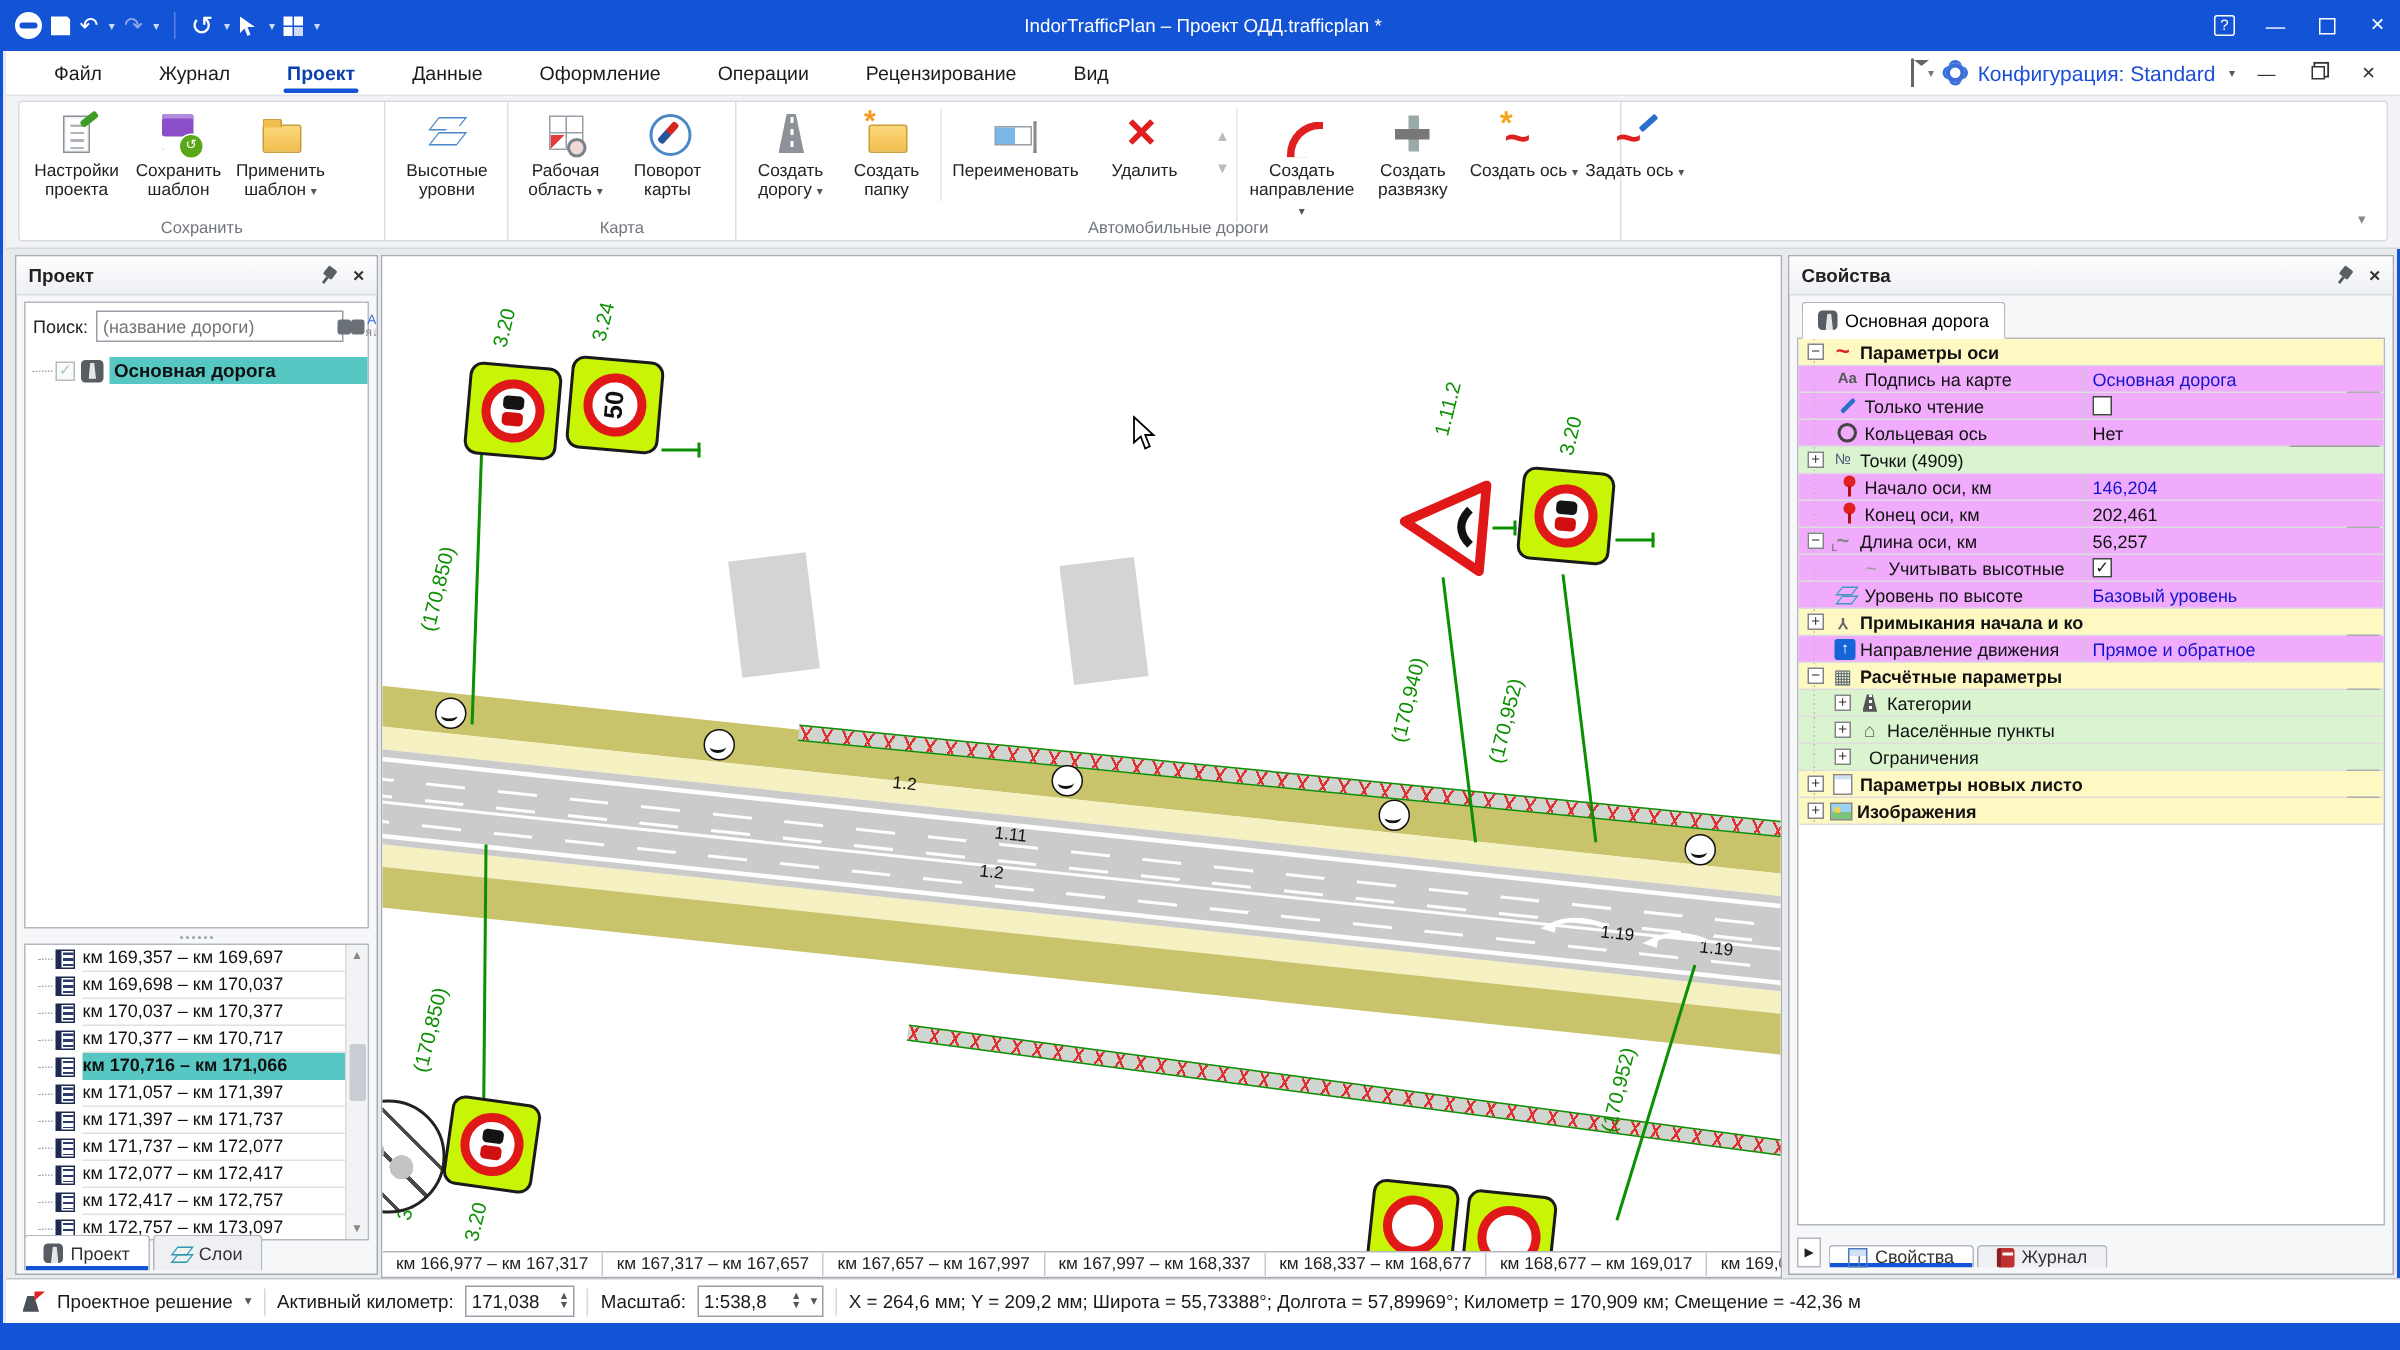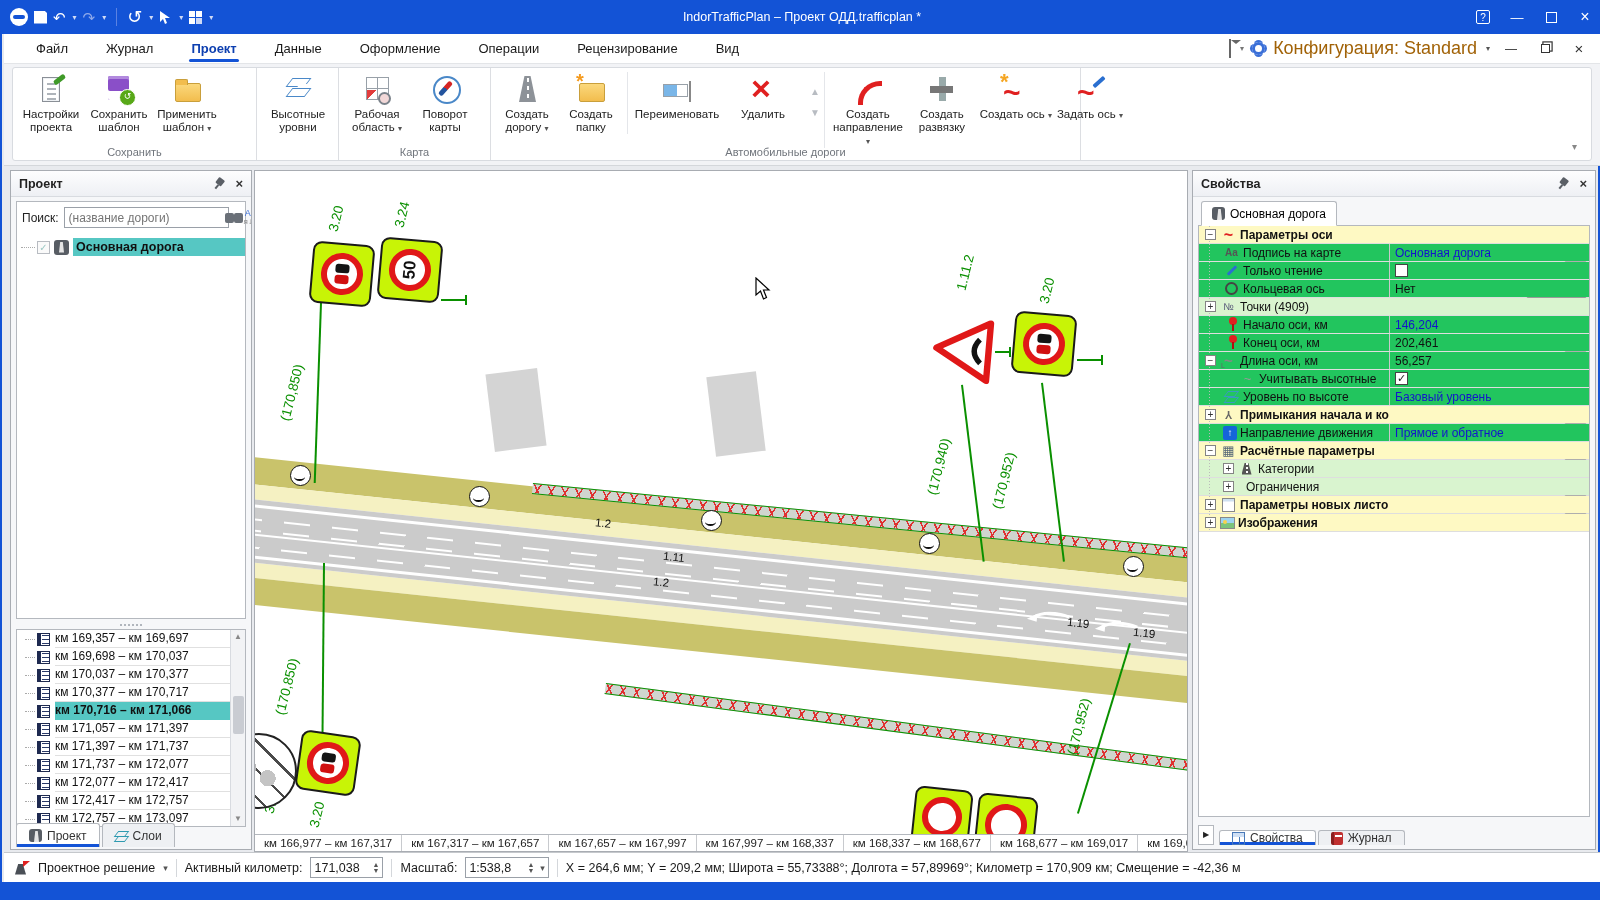--- a/index.html
+++ b/index.html
@@ -30,21 +30,21 @@
   
   .menubar{position:absolute;left:2px;top:34px;width:1596px;height:30px;background:#fff;display:flex;align-items:center;border-bottom:1px solid #e3e5e8}
   .menu-items{display:flex;padding-left:30px;gap:34px}
   .mitem{font-size:13px;color:#1a1a1a;position:relative;padding:6px 2px;cursor:default}
   .mitem.active{color:#0d3fb0;font-weight:bold}
   .mitem.active::after{content:"";position:absolute;left:0;right:0;bottom:0;height:3px;background:#1353d6;border-radius:2px}
   .menu-right{margin-left:auto;display:flex;align-items:center;gap:8px;padding-right:8px;color:#444}
   .envico{width:14px;height:10px;border:1.5px solid #666;position:relative}
   .envico::after{content:"";position:absolute;left:0;top:0;border:5px solid transparent;border-top:4px solid #666;left:1px}
   .gearico{width:13px;height:13px;border:3px solid #3a6fd8;border-radius:50%;box-shadow:0 -4px 0 -2px #3a6fd8,0 4px 0 -2px #3a6fd8,-4px 0 0 -2px #3a6fd8,4px 0 0 -2px #3a6fd8}
-  .cfg{font-size:18px;color:#a16207}
+  .cfg{font-size:14px;color:#1d4ed8}
   .mwbtn{width:26px;height:22px;display:flex;align-items:center;justify-content:center;font-size:12px;color:#333}
   .restbox{width:9px;height:9px;border:1.2px solid #333;box-shadow:2px -2px 0 -0.5px #fff,2px -2px 0 0.7px #333}
 
   
   .ribbon{position:absolute;left:2px;top:64px;width:1596px;height:102px;background:#f2f3f6;border-bottom:1px solid #d4d7db}
   .ribbon-inner{position:absolute;left:8px;top:3px;right:8px;bottom:4px;background:#fff;border:1px solid #d8dbe0;border-radius:3px;display:flex}
   .rgroup{position:relative;display:flex;align-items:flex-start;padding:4px 4px 0 4px;border-right:1px solid #dcdee2}
   .rgrouplab{position:absolute;left:0;right:0;bottom:2px;text-align:center;font-size:11px;color:#70757c}
   .rbtn{width:68px;min-width:54px;display:flex;flex-direction:column;align-items:center;text-align:center;padding-top:2px;cursor:default}
   .rbtn .rlabel{font-size:11.5px;color:#222;line-height:1.15;margin-top:2px}
@@ -152,21 +152,21 @@
   .marrow{position:absolute;transform:rotate(6deg)}
   .cursor{position:absolute;z-index:50}
   
   .kmstrip{position:absolute;left:0;right:0;bottom:0;height:17px;background:#fff;border-top:1px solid #b4b8be;display:flex;overflow:hidden;align-items:stretch}
   .kst{font-size:11.5px;color:#222;line-height:16px;padding:0 9px;border-right:1px solid #c8cace;white-space:nowrap}
 
   
   .right-panel{left:1190px;top:170px;width:404px;height:680px}
   .rtab{position:absolute;left:8px;top:30px;height:25px;display:flex;align-items:center;gap:5px;padding:0 10px;background:#fff;border:1px solid #b4b8be;border-bottom:1px solid #fff;border-radius:3px 3px 0 0;font-size:12px;z-index:2}
   .pgrid{position:absolute;left:5px;top:54px;right:5px;bottom:32px;background:#fff;border:1px solid #b4b8be;overflow:hidden}
-  .prow{display:flex;align-items:center;height:18px;border-bottom:1px solid #dedede;position:relative;font-size:12px;background:#22c55e}
+  .prow{display:flex;align-items:center;height:18px;border-bottom:1px solid #dedede;position:relative;font-size:12px;background:#f0abfc}
   .prow.v-yellow{background:#fef9c3}
   .prow.v-yellow .plabel{font-weight:bold}
   .prow.v-green{background:#d9f4cf}
   .pleft{display:flex;align-items:center;height:100%;width:190px;flex:none;overflow:hidden;padding-left:6px;background:repeating-linear-gradient(#bbb 0 1px,transparent 1px 3px) 10px 0/1px 100% no-repeat}
   .pleft.v-2{padding-left:24px}
   .pleft.v-3{padding-left:40px}
   .pexp{width:11px;height:11px;flex:none;border:1px solid #848484;background:#fff;font-size:10px;line-height:9px;text-align:center;margin-right:4px;color:#333}
   .pexp.v-minus::before{content:"−"}
   .pexp.v-plus::before{content:"+"}
   .picon{width:17px;height:15px;flex:none;position:relative;display:inline-flex;align-items:center;justify-content:center;margin-right:3px;font-size:11px}
@@ -845,20 +845,36 @@
             </div>
             <div class="pbtns">
               
               
               
             </div>
           </div>
           <div class="prow v-green">
             <div class="pleft v-2">
               <span class="pexp v-plus"></span>
+              <span class="picon v-town"></span>
+              <span class="plabel">Населённые пункты</span>
+            </div>
+            <div class="pvalue">
+              
+              
+            </div>
+            <div class="pbtns">
+              
+              
+              
+            </div>
+          </div>
+          <div class="prow v-green">
+            <div class="pleft v-2">
+              <span class="pexp v-plus"></span>
               <span class="picon v-none"></span>
               <span class="plabel">Ограничения</span>
             </div>
             <div class="pvalue">
               
               
             </div>
             <div class="pbtns">
 
               <span class="pbtn v-bolt"></span>

